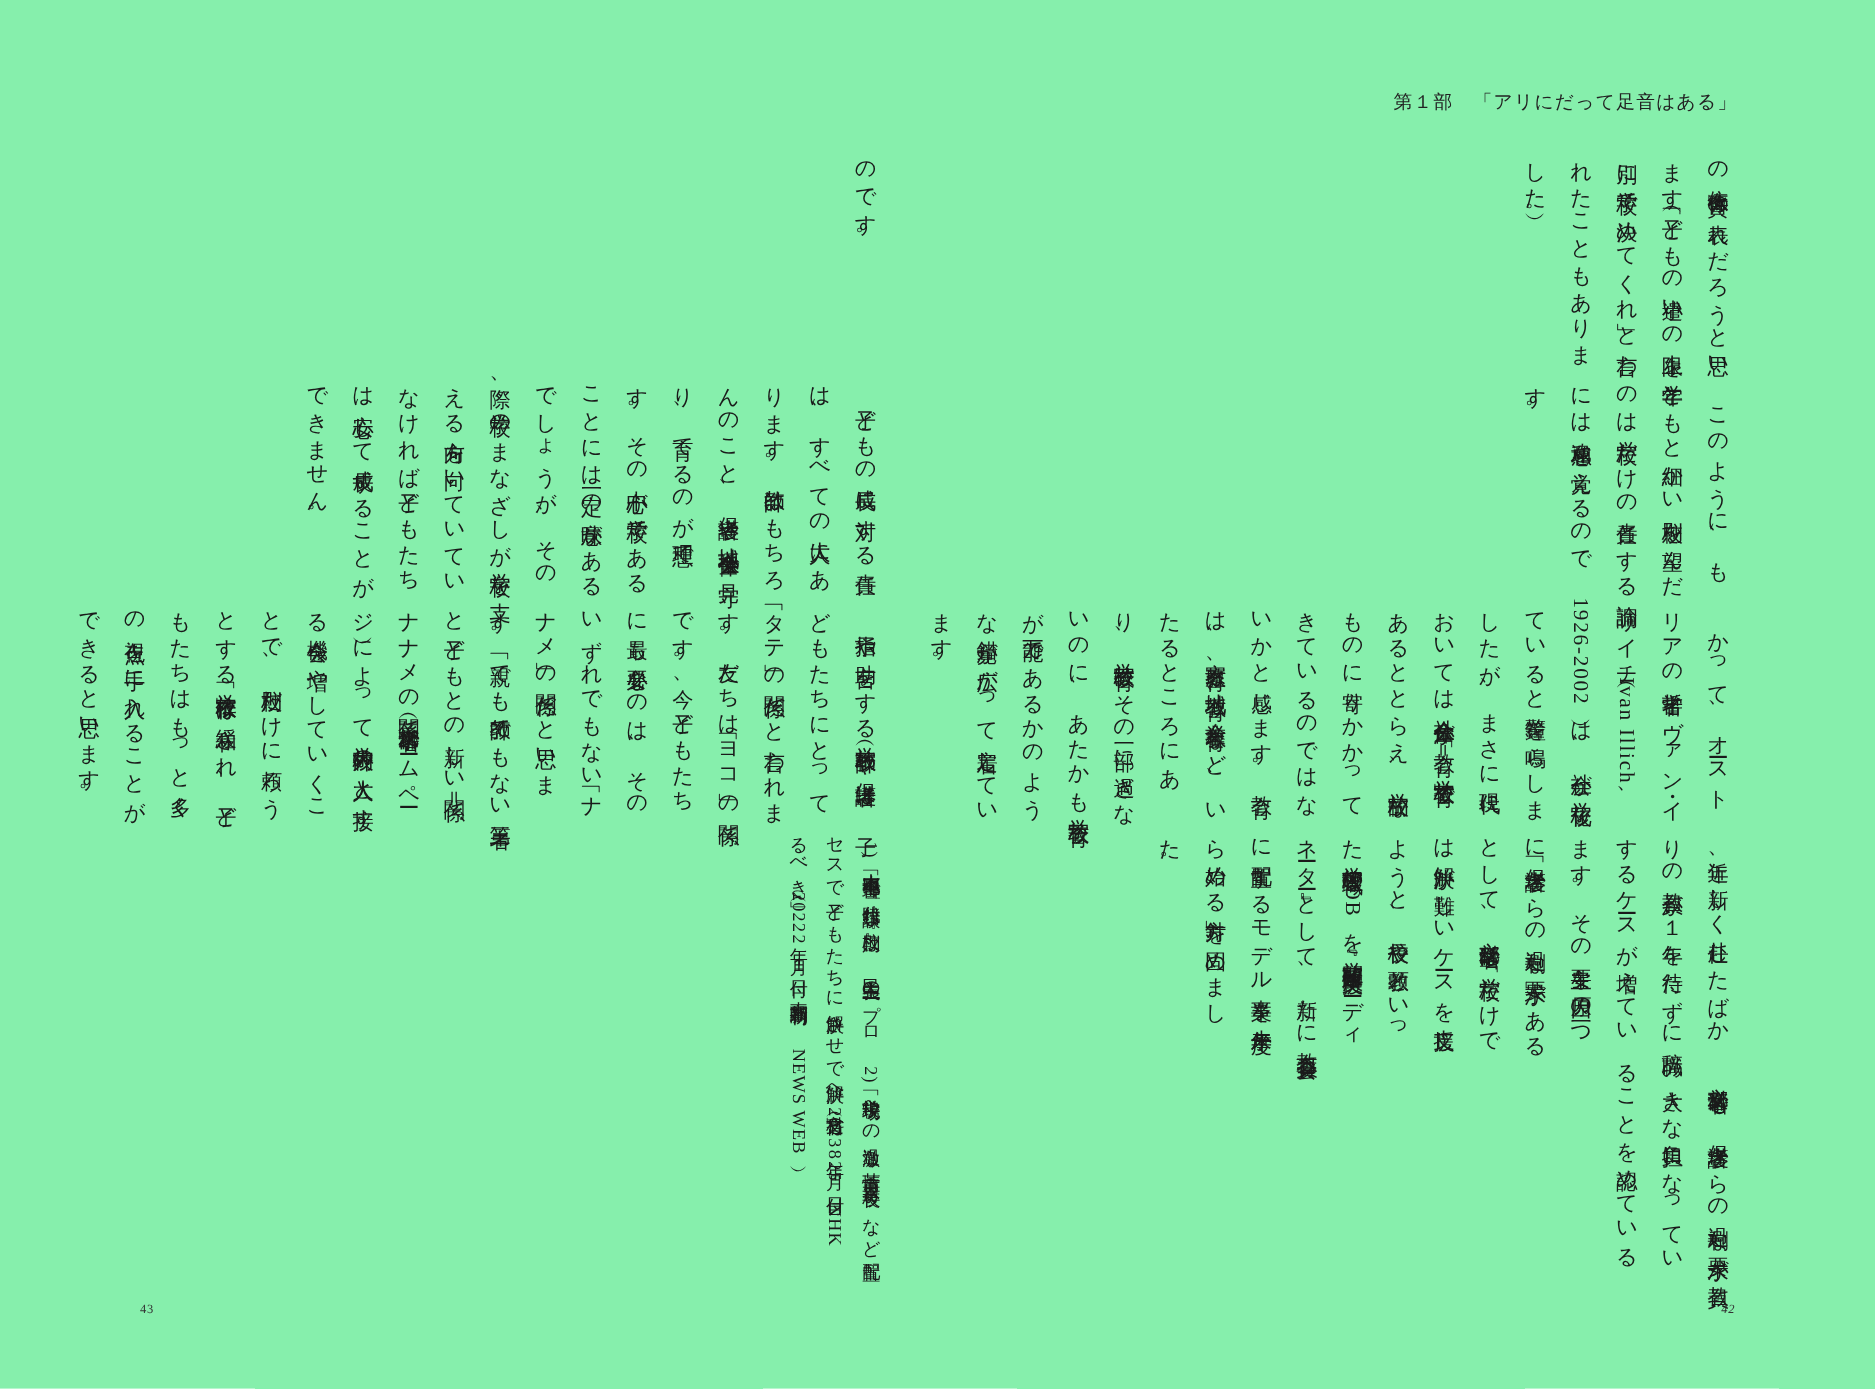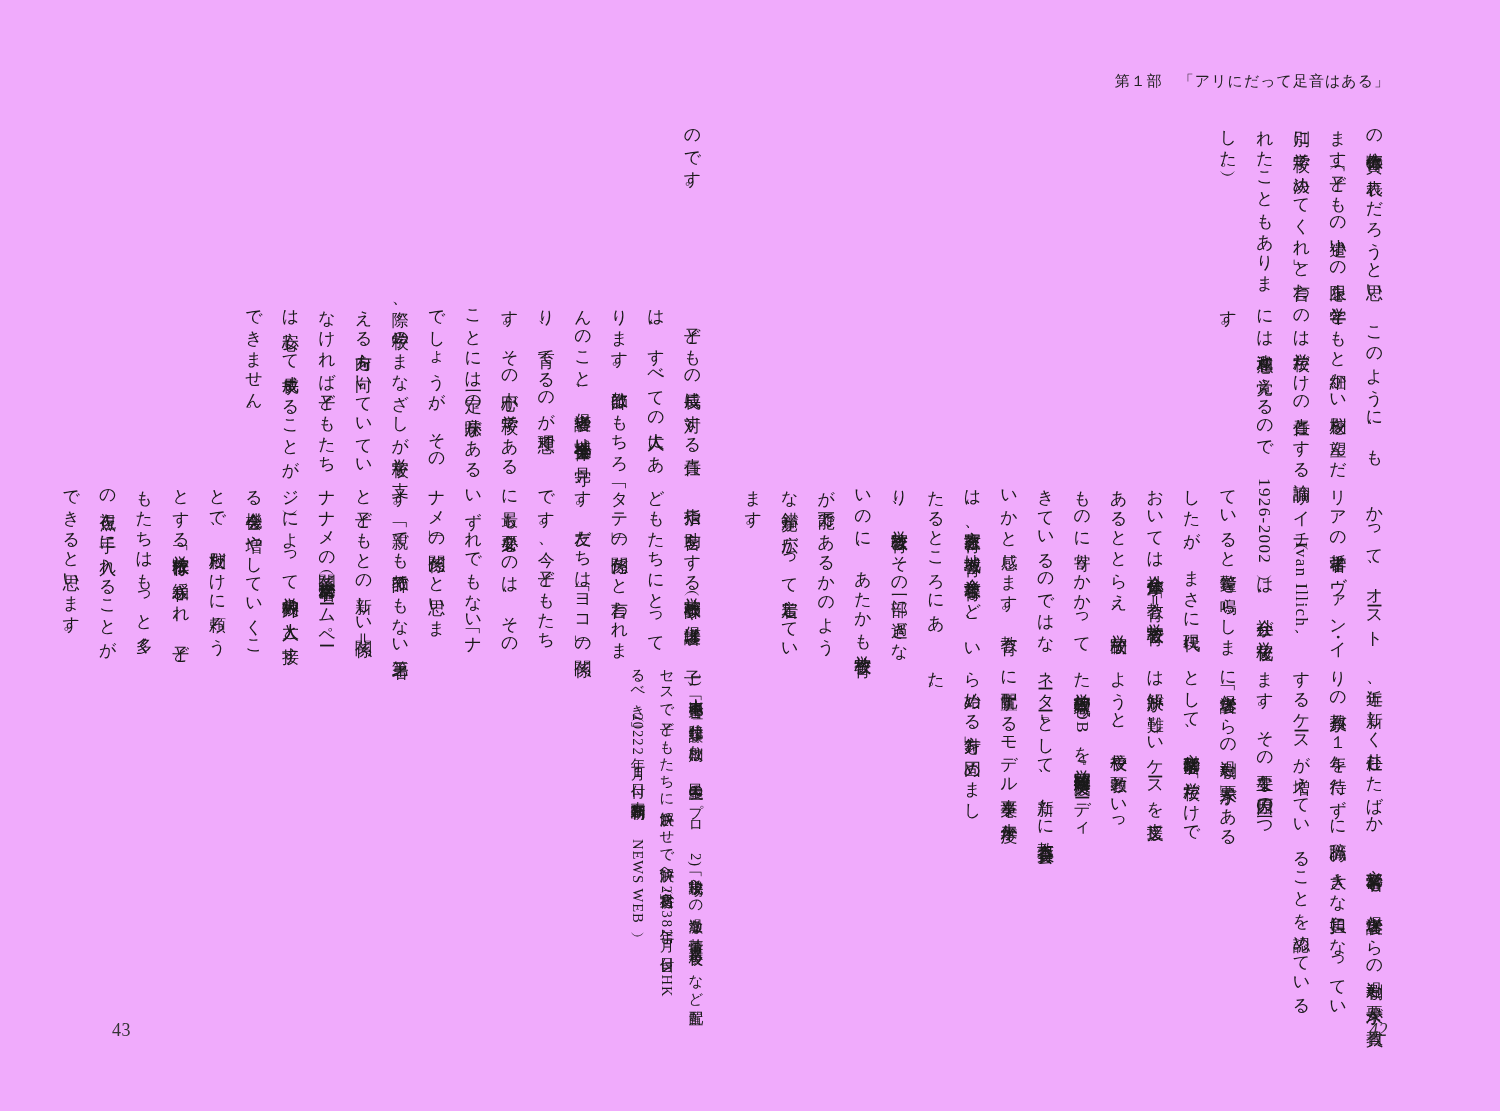--- a/index.html
+++ b/index.html
@@ -4,40 +4,40 @@
 <style>
   html, body {
     margin: 0;
     padding: 0;
     background: #ffffff;
   }
   .page {
     position: relative;
     width: 1500px;
     height: 1111px;
-    background: #f0abfc;
+    background: #86efac;
     overflow: hidden;
     font-family: "Liberation Serif", "DejaVu Serif", serif;
     color: #1a1a1a;
   }
   
   .running-head {
     position: absolute;
     top: 72px;
     right: 110px;
     font-size: 15px;
     letter-spacing: 1px;
     color: #222;
     white-space: nowrap;
   }
   
   .folio {
     position: absolute;
-    bottom: 70px;
-    font-size: 18px;
+    bottom: 58px;
+    font-size: 10px;
     color: #333;
     letter-spacing: 0.5px;
   }
   .folio.left  { left: 112px; }
   .folio.right { right: 112px; font-style: italic; }
 
   
   .spread {
     position: absolute;
     top: 118px;

